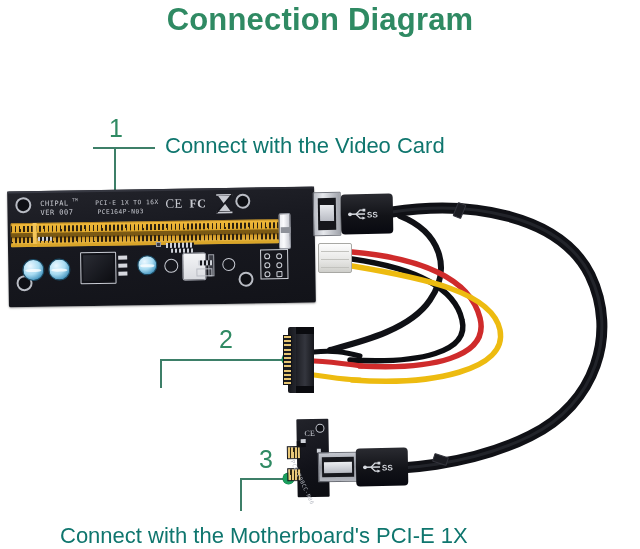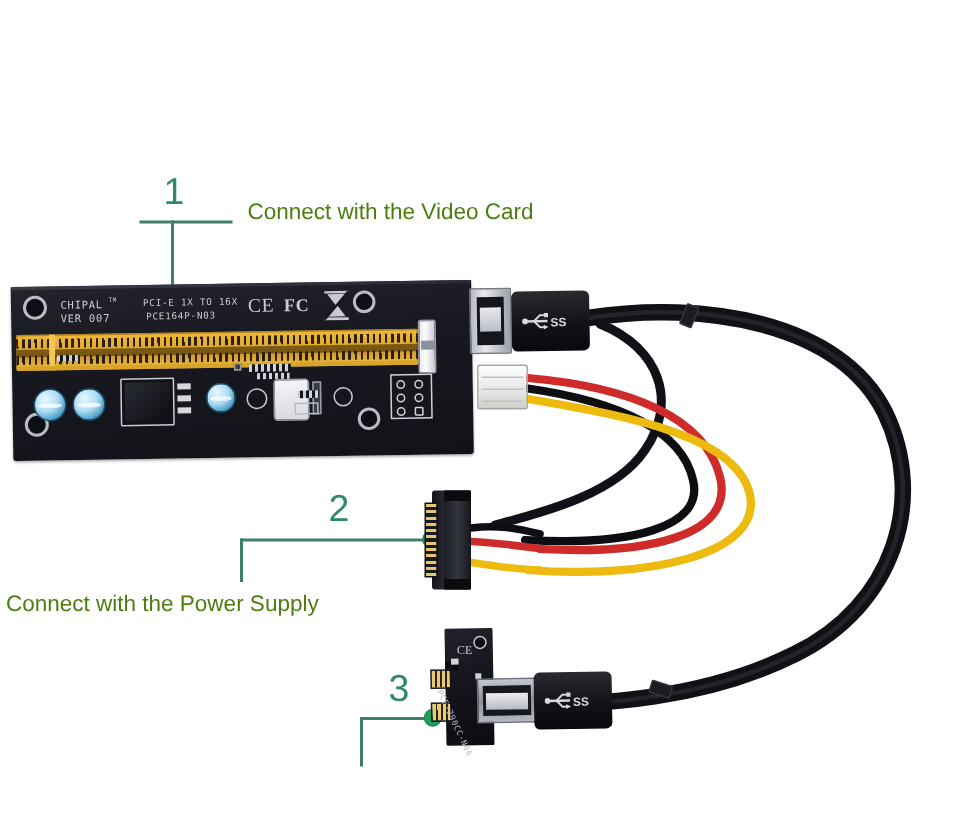--- a/index.html
+++ b/index.html
@@ -17,21 +17,21 @@
     font-size:31px;font-weight:bold;color:#2f8a63;letter-spacing:.2px;
     font-family:"Liberation Sans","DejaVu Sans",sans-serif;
   }
 
   
   .callout-num{
     position:absolute;color:#2f8a63;font-size:25px;font-weight:400;
     font-family:"Liberation Sans","DejaVu Sans",sans-serif;line-height:1;
   }
   .callout-text{
-    position:absolute;color:#4d7c0f;font-size:15px;font-weight:400;
+    position:absolute;color:#0f766e;font-size:22px;font-weight:400;
     font-family:"Liberation Sans","DejaVu Sans",sans-serif;white-space:nowrap;
   }
   .lead{position:absolute;background:#3d7f68;}
   .lead-h{height:1.6px;}
   .lead-v{width:1.6px;}
   .dot{position:absolute;width:11px;height:11px;border-radius:50%;
        background:#1aa05e;box-shadow:0 0 0 .5px #0d7a44;}
 
   
   #pcb{
@@ -159,37 +159,38 @@
   
   #cables{position:absolute;left:0;top:0;width:640px;height:549px;}
 
   .ziptie{position:absolute;background:#1b1c22;border:1px solid #33343c;box-sizing:border-box;border-radius:1px;}
 </style>
 </head>
 <body>
 
 <div class="stage">
 
+  <div id="title">Connection Diagram</div>
 
   <div class="callout-num" style="left:109px;top:116px;">1</div>
   <div class="lead lead-h" style="left:93px;top:147px;width:62px;"></div>
   <div class="lead lead-v" style="left:114px;top:147px;height:86px;"></div>
   <div class="dot" style="left:109px;top:228px;"></div>
   <div class="callout-text" style="left:165px;top:133px;">Connect with the Video Card</div>
 
   <div class="callout-num" style="left:219px;top:327px;">2</div>
   <div class="lead lead-h" style="left:160px;top:359px;width:127px;"></div>
   <div class="lead lead-v" style="left:160px;top:359px;height:29px;"></div>
   <div class="dot" style="left:282px;top:354px;"></div>
-  <div class="callout-text" style="left:4px;top:394px;">Connect with the Power Supply</div>
 
   <div class="callout-num" style="left:259px;top:447px;">3</div>
   <div class="lead lead-h" style="left:240px;top:478px;width:48px;"></div>
   <div class="lead lead-v" style="left:240px;top:478px;height:33px;"></div>
   <div class="dot" style="left:283px;top:473px;"></div>
+  <div class="callout-text" style="left:60px;top:523px;">Connect with the Motherboard's PCI-E 1X</div>
 
   <svg id="cables" viewBox="0 0 640 549" xmlns="http://www.w3.org/2000/svg">
 
     <path d="M392,212 C470,200 560,215 590,275 C618,333 596,404 530,436 C470,466 400,470 350,470" fill="none" stroke="#101116" stroke-width="11" stroke-linecap="round"></path>
     <path d="M392,212 C470,200 560,215 590,275 C618,333 596,404 530,436 C470,466 400,470 350,470" fill="none" stroke="#32343c" stroke-width="3" stroke-linecap="round" opacity=".55"></path>
 
     <path d="M400,216 C440,232 452,268 430,300 C410,330 360,342 330,350" fill="none" stroke="#101116" stroke-width="6" stroke-linecap="round"></path>
 
     <path d="M352,252 C420,258 470,278 480,318 C490,358 430,370 360,366" fill="none" stroke="#cf2b2b" stroke-width="5.5" stroke-linecap="round"></path>
 

